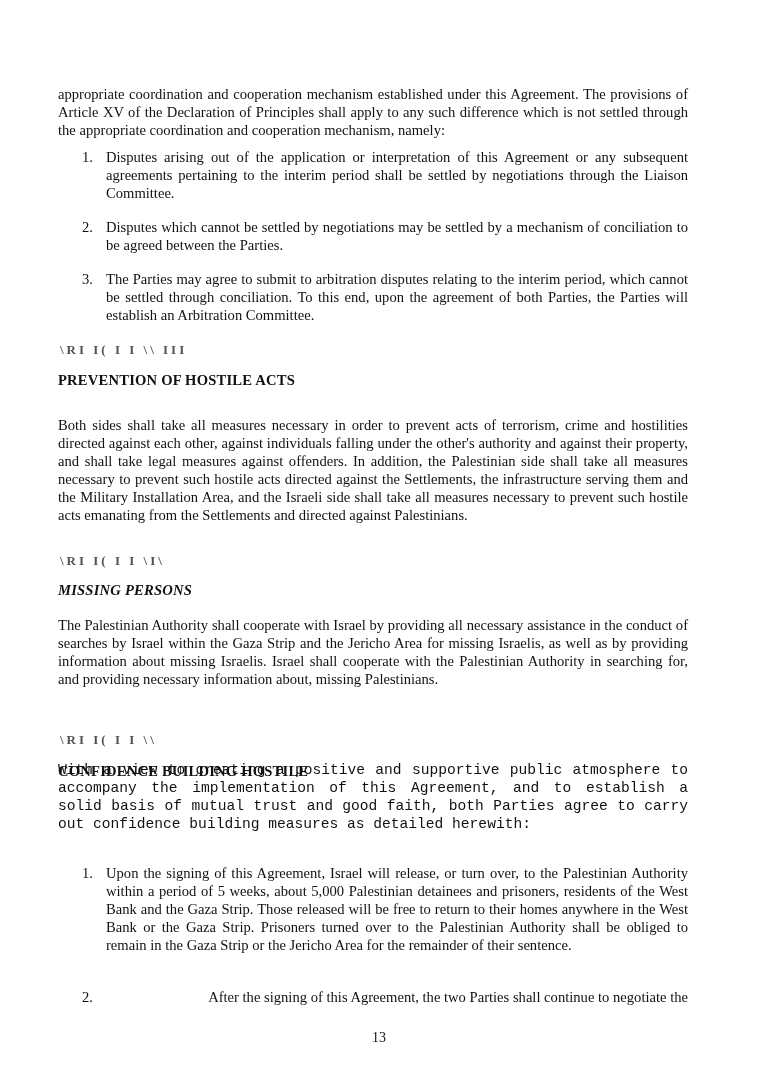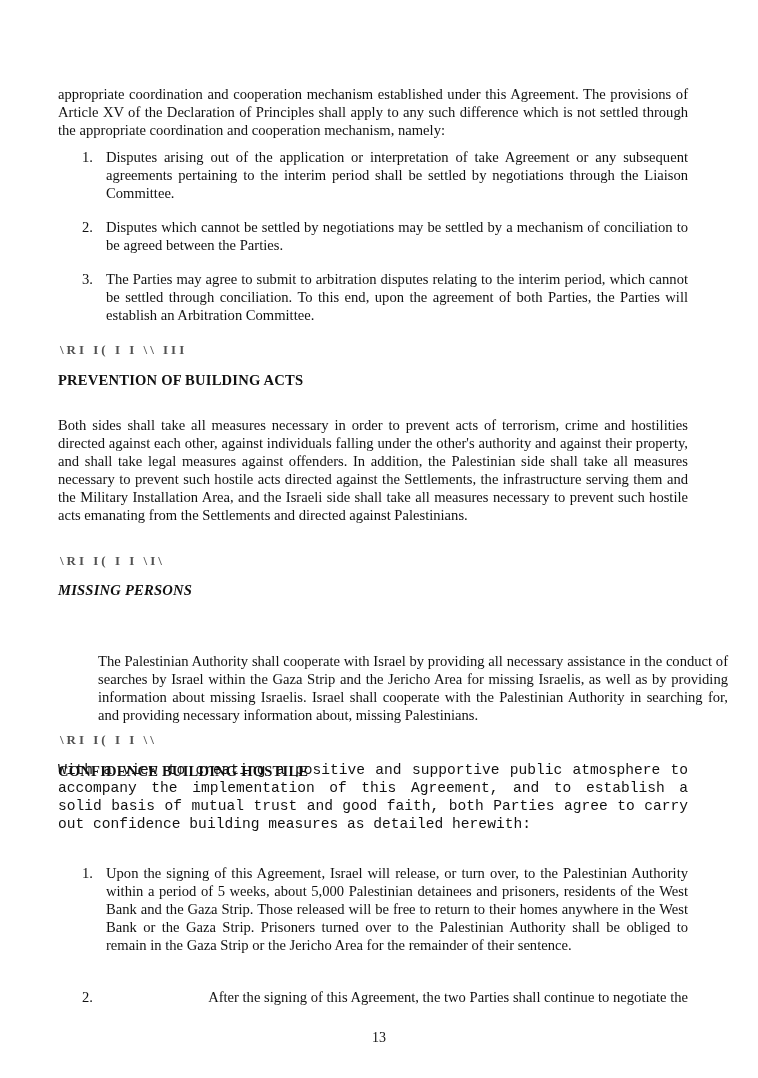--- a/index.html
+++ b/index.html
@@ -22,40 +22,40 @@
 <body>
 
 <div class="page">
 
   <div class="para" style="top:59px;margin-top:26px;">
     <p>appropriate coordination and cooperation mechanism established under this Agreement. The provisions of Article XV of the Declaration of Principles shall apply to any such difference which is not settled through the appropriate coordination and cooperation mechanism, namely:</p>
   </div>
 
   <div class="item" style="top:148px;">
     <span class="num">1.</span>
-    <span class="txt">Disputes arising out of the application or interpretation of take Agreement or any subsequent agreements pertaining to the interim period shall be settled by negotiations through the Liaison Committee.</span>
+    <span class="txt">Disputes arising out of the application or interpretation of this Agreement or any subsequent agreements pertaining to the interim period shall be settled by negotiations through the Liaison Committee.</span>
   </div>
   <div class="item" style="top:218px;">
     <span class="num">2.</span>
     <span class="txt">Disputes which cannot be settled by negotiations may be settled by a mechanism of conciliation to be agreed between the Parties.</span>
   </div>
   <div class="item" style="top:270px;">
     <span class="num">3.</span>
     <span class="txt">The Parties may agree to submit to arbitration disputes relating to the interim period, which cannot be settled through conciliation. To this end, upon the agreement of both Parties, the Parties will establish an Arbitration Committee.</span>
   </div>
 
   <div class="article-label" style="top:342px;">\RI I( I I \\ III</div>
-  <div class="heading" style="top:372px;">PREVENTION OF BUILDING ACTS</div>
+  <div class="heading" style="top:372px;">PREVENTION OF HOSTILE ACTS</div>
   <div class="para" style="top:416px;">
     <p>Both sides shall take all measures necessary in order to prevent acts of terrorism, crime and hostilities directed against each other, against individuals falling under the other's authority and against their property, and shall take legal measures against offenders. In addition, the Palestinian side shall take all measures necessary to prevent such hostile acts directed against the Settlements, the infrastructure serving them and the Military Installation Area, and the Israeli side shall take all measures necessary to prevent such hostile acts emanating from the Settlements and directed against Palestinians.</p>
   </div>
 
   <div class="article-label" style="top:553px;">\RI I( I I \I\</div>
   <div class="heading" style="top:582px;font-style:italic;">MISSING PERSONS</div>
-  <div class="para" style="top:652px;margin-left:40px;">
+  <div class="para" style="top:616px;">
     <p>The Palestinian Authority shall cooperate with Israel by providing all necessary assistance in the conduct of searches by Israel within the Gaza Strip and the Jericho Area for missing Israelis, as well as by providing information about missing Israelis. Israel shall cooperate with the Palestinian Authority in searching for, and providing necessary information about, missing Palestinians.</p>
   </div>
 
   <div class="article-label" style="top:732px;">\RI I( I I \\</div>
   <div class="heading" style="top:763px;">CONFIDENCE BUILDING HOSTILE</div>
   <div class="para" style="top:761px;font-family:Liberation Mono, monospace;">
     <p>With a view to creating a positive and supportive public atmosphere to accompany the implementation of this Agreement, and to establish a solid basis of mutual trust and good faith, both Parties agree to carry out confidence building measures as detailed herewith:</p>
   </div>
 
   <div class="item" style="top:864px;">

